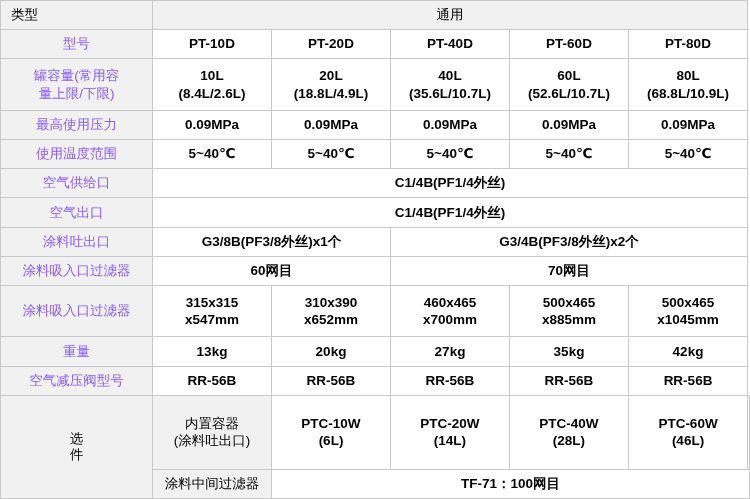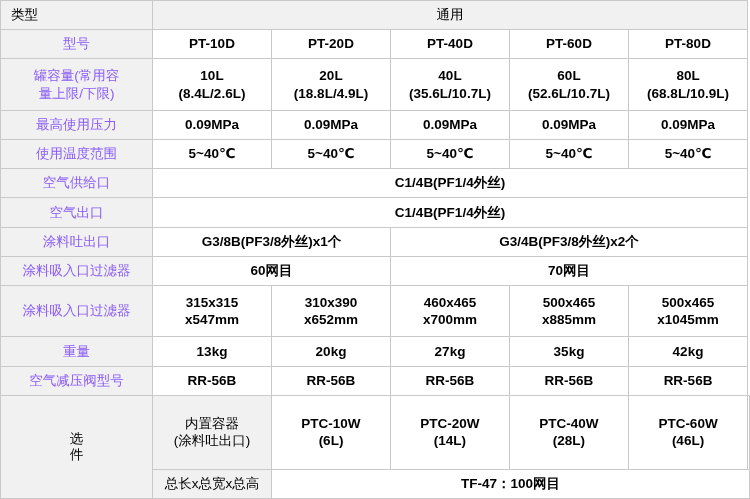--- a/index.html
+++ b/index.html
@@ -241,18 +241,18 @@
           <span class="two-line">PTC-60W</span>
           <span class="two-line">(46L)</span>
         </td>
         <td class="val">
           <span class="two-line">PTC-80W</span>
           <span class="two-line">(62L)</span>
         </td>
       </tr>
 
       <tr>
-        <td class="subhead">总长x总宽x总高</td>
-        <td class="val" colspan="5">TF-47：100网目</td>
+        <td class="subhead">涂料中间过滤器</td>
+        <td class="val" colspan="5">TF-71：100网目</td>
       </tr>
     </tbody>
   </table>
 </div>
 
 </body></html>

